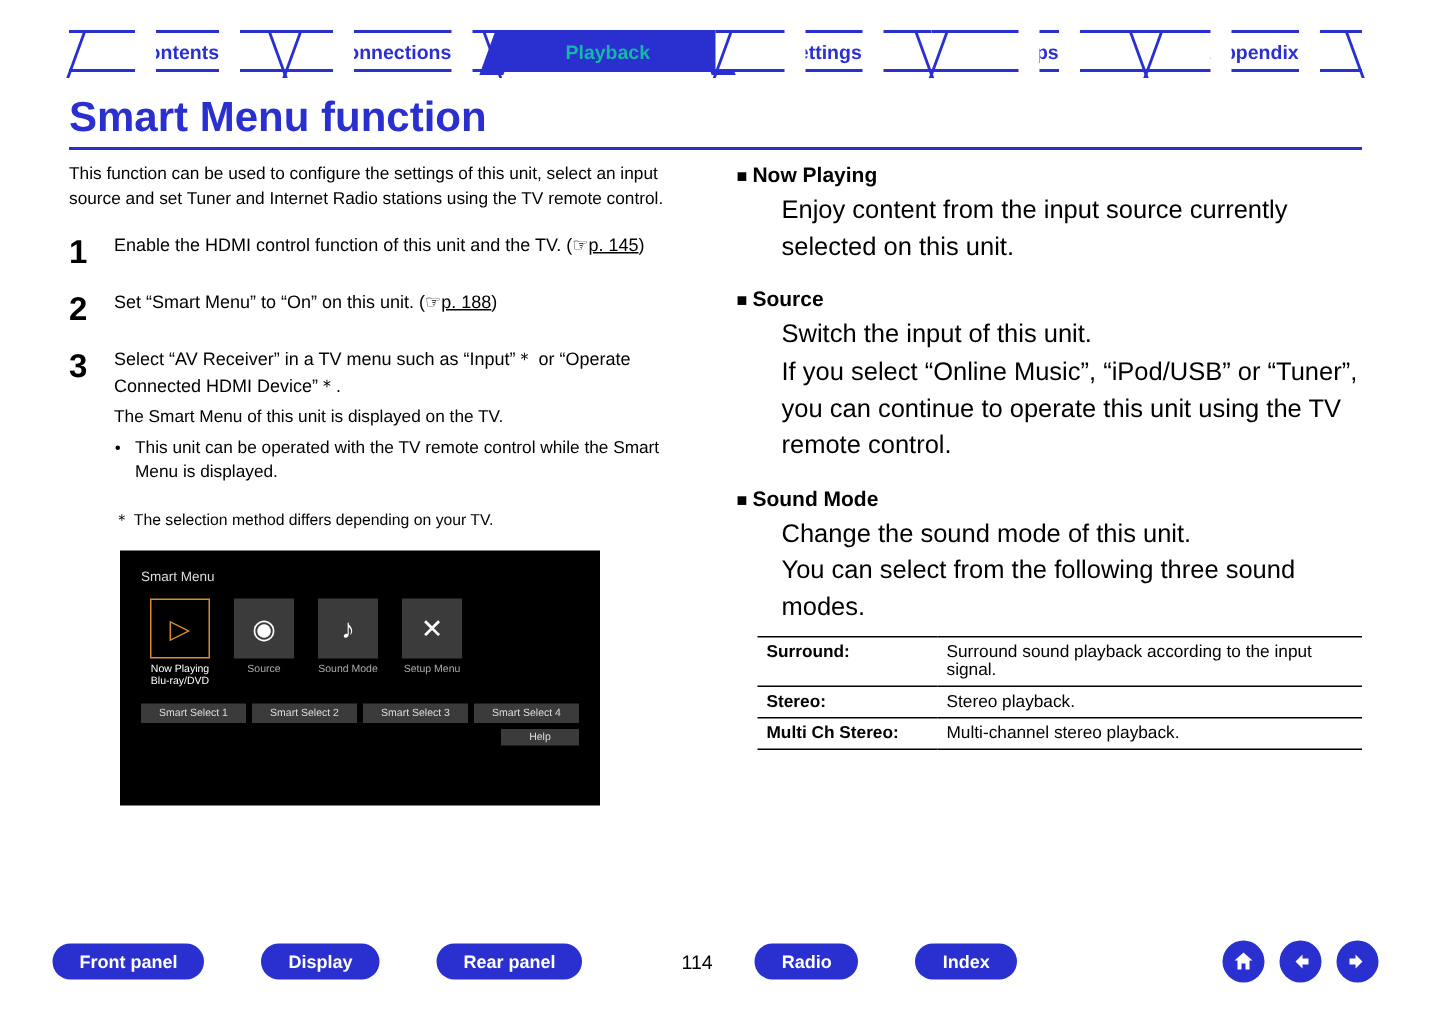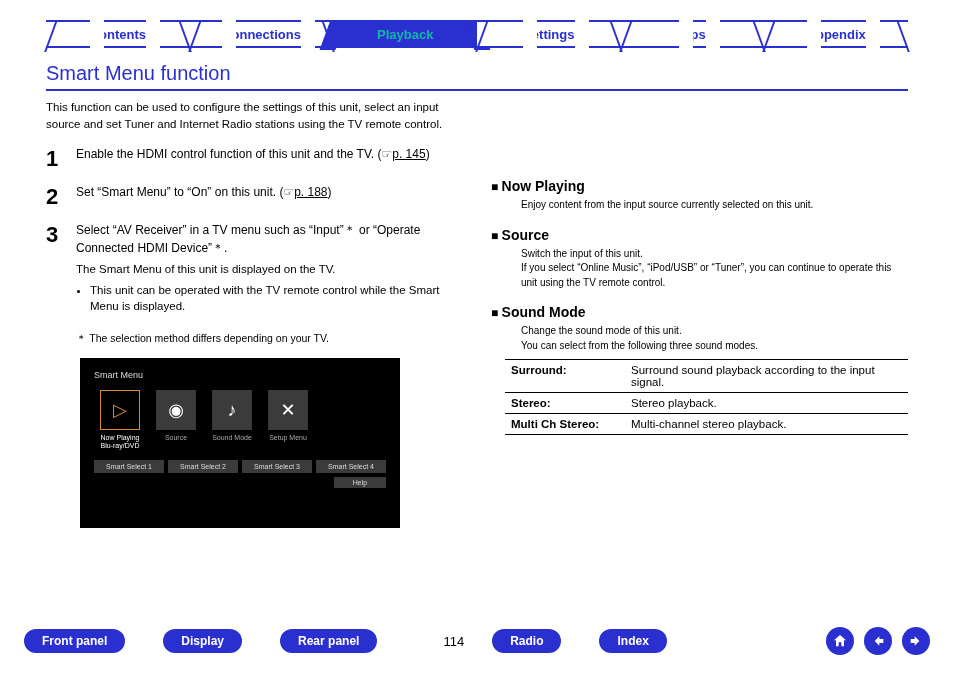--- a/index.html
+++ b/index.html
@@ -39,23 +39,23 @@
   .tab.active { background:#2a2fcf; color:#14b8a6; }
   .tab.active::before {
     content:""; position:absolute; left:-8px; top:-2px; width:16px; height:30px;
     background:#2a2fcf; transform: skewX(-20deg);
   }
   .tab.active::after {
     content:""; position:absolute; right:-8px; top:-2px; width:16px; height:30px;
     background:#2a2fcf; transform: skewX(20deg);
   }
   
-  h1 { font-size: 20px; color:#2a2fcf; font-weight:normal; margin: 14px 0 2px 0; border-bottom: 2px solid #2a2fcf; padding-bottom: 4px;}
-  
-  .cols { display:flex; gap: 28px; margin-top: 8px; align-items: center; }
+  h1 { font-size: 28px; color:#2a2fcf; font-weight:bold; margin: 14px 0 2px 0; border-bottom: 2px solid #2a2fcf; padding-bottom: 4px;}
+  
+  .cols { display:flex; gap: 28px; margin-top: 8px; }
   .col { flex:1; }
   .intro { font-size: 11.5px; line-height:1.45; margin-bottom: 14px; }
   
   .step { display:flex; gap: 12px; margin-bottom: 12px; }
   .step .num { font-size: 22px; font-weight:bold; width: 18px; }
   .step .body { flex:1; font-size: 12px; line-height:1.45; }
   .step .body .lead { font-weight:normal; }
   .step .body .sub { font-weight:normal; margin-top:4px; font-size:11.5px; }
   .step ul { margin: 4px 0 0 14px; font-size:11.5px;}
   .step .note { font-size:10.5px; margin-top:16px; }
@@ -70,29 +70,29 @@
   .tile.sel { color:#fff; }
   .tile .lbl { font-size:7px; line-height:1.1; color:#aaa; }
   .tile.sel .lbl { color:#fff; }
   .tvshot .row2 { display:flex; gap:4px; margin-top:10px;}
   .chip { flex:1 1 0; background:#3b3b3b; text-align:center; font-size:7px; padding:3px 0; color:#ddd;}
   .tvshot .help { width:52px; margin: 4px 0 0 auto; background:#3b3b3b; text-align:center; font-size:7px; padding:2px 0; color:#ddd;}
   
   .sect { margin-bottom: 14px; }
   .sect h3 { font-size:14px; font-weight:bold; margin-bottom:4px;}
   .sect h3::before { content:"■ "; font-size:12px; }
-  .sect p { font-size:10px; line-height:1.45; margin-left:14px;padding-left:16px; }
+  .sect p { font-size:17px; line-height:1.45; margin-left:14px;padding-left:16px; }
   
   table.modes { width: calc(100% - 14px); margin-left:14px; border-collapse: collapse; font-size:11.5px; margin-top:6px;}
   table.modes td { border-top:1px solid #000; border-bottom:1px solid #000; padding:4px 6px; vertical-align:top;}
   table.modes td:first-child { font-weight:bold; width:120px;}
   
   .bottom {
     position:absolute; left:0; right:0; bottom:18px;
-    display:flex; align-items:center; padding: 0 24px;
+    display:flex; align-items:center; padding: 0 35px;
   }
   .pill {
     background:#2a2fcf; color:#fff; font-weight:bold; font-size:12px;
     padding: 5px 18px; border-radius: 14px; cursor:pointer;
     margin-right: 38px;
   }
   .pgnum { font-size:13px; margin: 0 28px; }
   .spacer { flex:1; }
   .navcircle {
     width:28px; height:28px; border-radius:50%; background:#2a2fcf; color:#fff;

